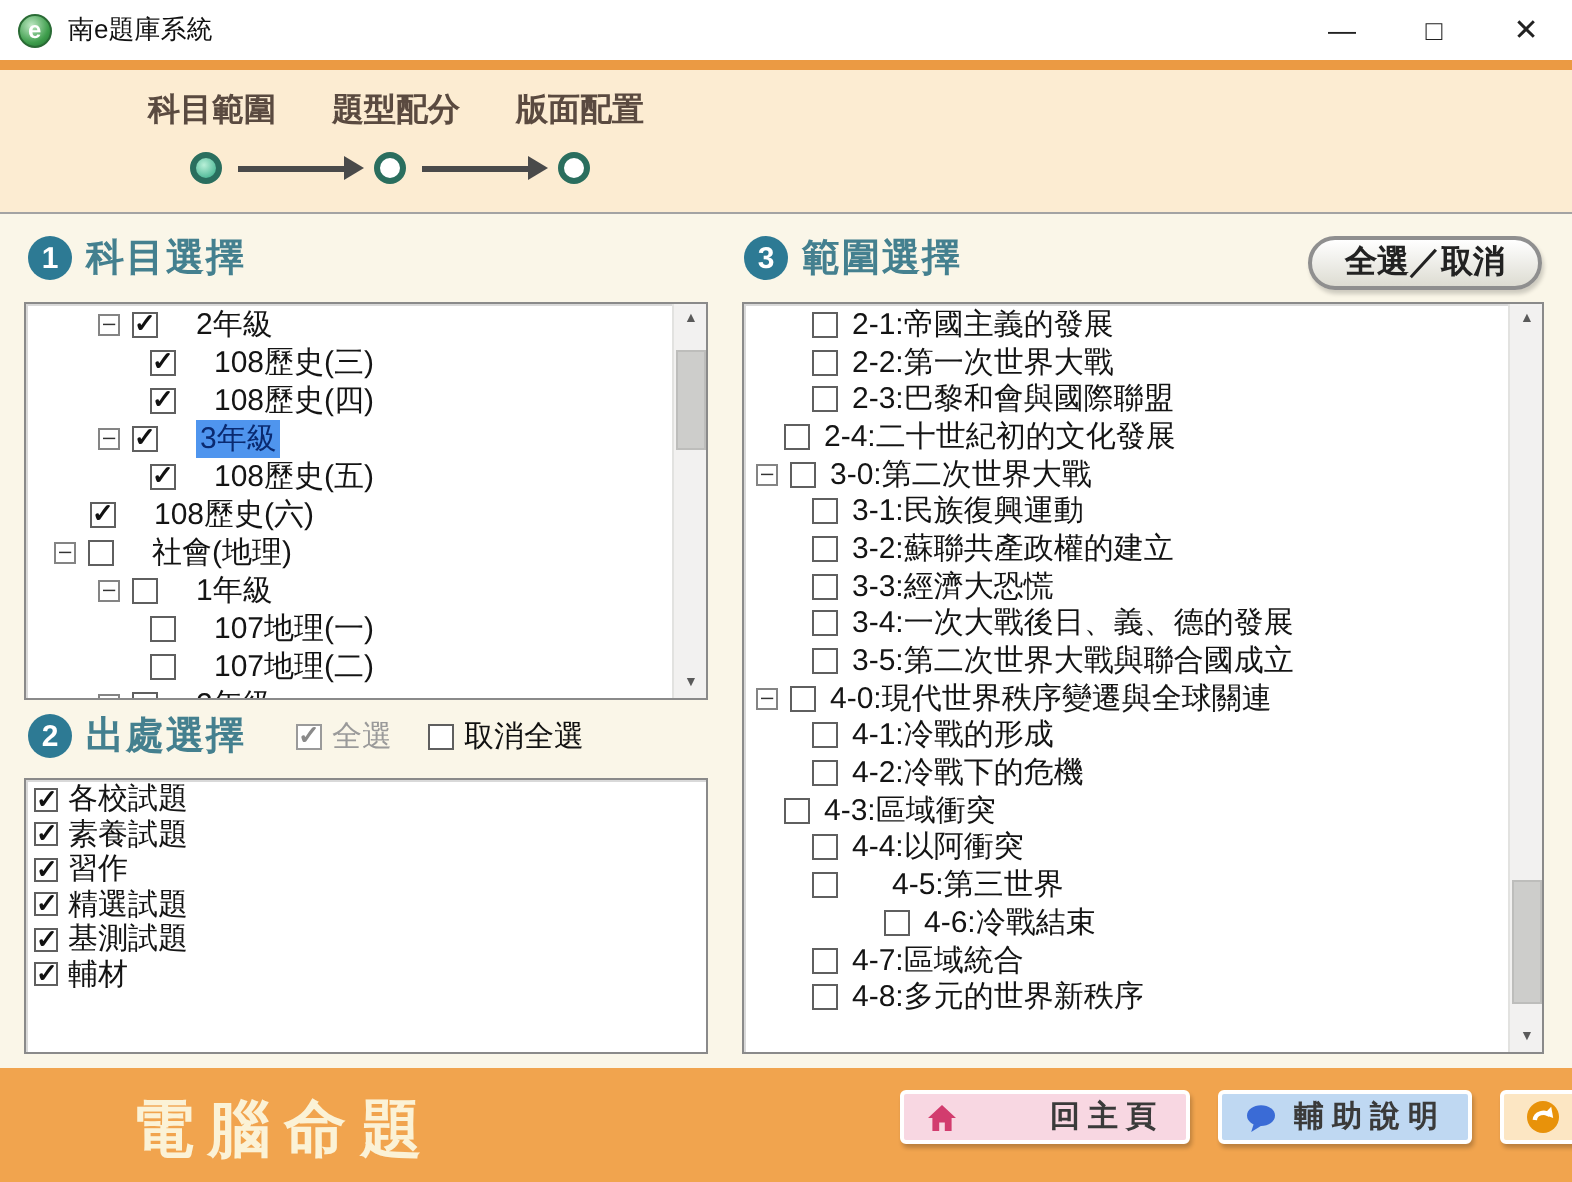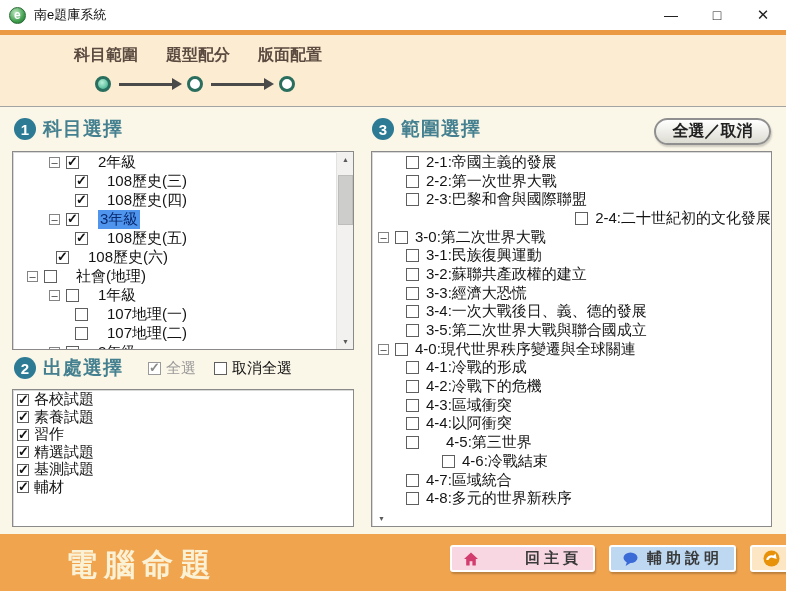--- a/index.html
+++ b/index.html
@@ -151,21 +151,21 @@
         </div>
         <div class="trow" style="padding-left: 36px;">
           <span class="exp">–</span>
           <span class="cb on"></span>
           <span class="tlabel sel">3年級</span>
         </div>
         <div class="trow" style="padding-left: 62px;">
           <span class="cb on"></span>
           <span class="tlabel">108歷史(五)</span>
         </div>
-        <div class="trow" style="padding-left: 43px;">
+        <div class="trow" style="padding-left: 32px;">
           <span class="cb on"></span>
           <span class="tlabel">108歷史(六)</span>
         </div>
         <div class="trow" style="padding-left: 14px;">
           <span class="exp">–</span>
           <span class="cb"></span>
           <span class="tlabel">社會(地理)</span>
         </div>
         <div class="trow" style="padding-left: 36px;">
           <span class="exp">–</span>
@@ -234,35 +234,35 @@
           <span>輔材</span>
         </div>
       </div>
   </div>
 
   <div class="sec-h" style="left:372px; top:9px;">
     <span class="badge">3</span>
     <span class="sec-title">範圍選擇</span>
   </div>
   <div class="pill">全選／取消</div>
-  <div class="panel" style="left:371px; top:44px; width:401px; height:376px;flex-direction:column;">
+  <div class="panel" style="left:371px; top:44px; width:401px; height:376px;">
     <div class="rows range-rows">
         <div class="trow" style="padding-left: 34px;">
           <span class="cb"></span>
           <span class="tlabel">2-1:帝國主義的發展</span>
         </div>
         <div class="trow" style="padding-left: 34px;">
           <span class="cb"></span>
           <span class="tlabel">2-2:第一次世界大戰</span>
         </div>
         <div class="trow" style="padding-left: 34px;">
           <span class="cb"></span>
           <span class="tlabel">2-3:巴黎和會與國際聯盟</span>
         </div>
-        <div class="trow" style="padding-left: 54px; justify-content: flex-end;">
+        <div class="trow" style="padding-left: 20px;">
           <span class="cb"></span>
           <span class="tlabel">2-4:二十世紀初的文化發展</span>
         </div>
         <div class="trow" style="padding-left: 6px;">
           <span class="exp">–</span>
           <span class="cb"></span>
           <span class="tlabel">3-0:第二次世界大戰</span>
         </div>
         <div class="trow" style="padding-left: 34px;">
           <span class="cb"></span>
@@ -290,21 +290,21 @@
           <span class="tlabel">4-0:現代世界秩序變遷與全球關連</span>
         </div>
         <div class="trow" style="padding-left: 34px;">
           <span class="cb"></span>
           <span class="tlabel">4-1:冷戰的形成</span>
         </div>
         <div class="trow" style="padding-left: 34px;">
           <span class="cb"></span>
           <span class="tlabel">4-2:冷戰下的危機</span>
         </div>
-        <div class="trow" style="padding-left: 34px;">
+        <div class="trow" style="padding-left: 20px;">
           <span class="cb"></span>
           <span class="tlabel">4-3:區域衝突</span>
         </div>
         <div class="trow" style="padding-left: 34px;">
           <span class="cb"></span>
           <span class="tlabel">4-4:以阿衝突</span>
         </div>
         <div class="trow" style="padding-left: 34px; gap: 20px;">
           <span class="cb"></span>
           <span class="tlabel">4-5:第三世界</span>

